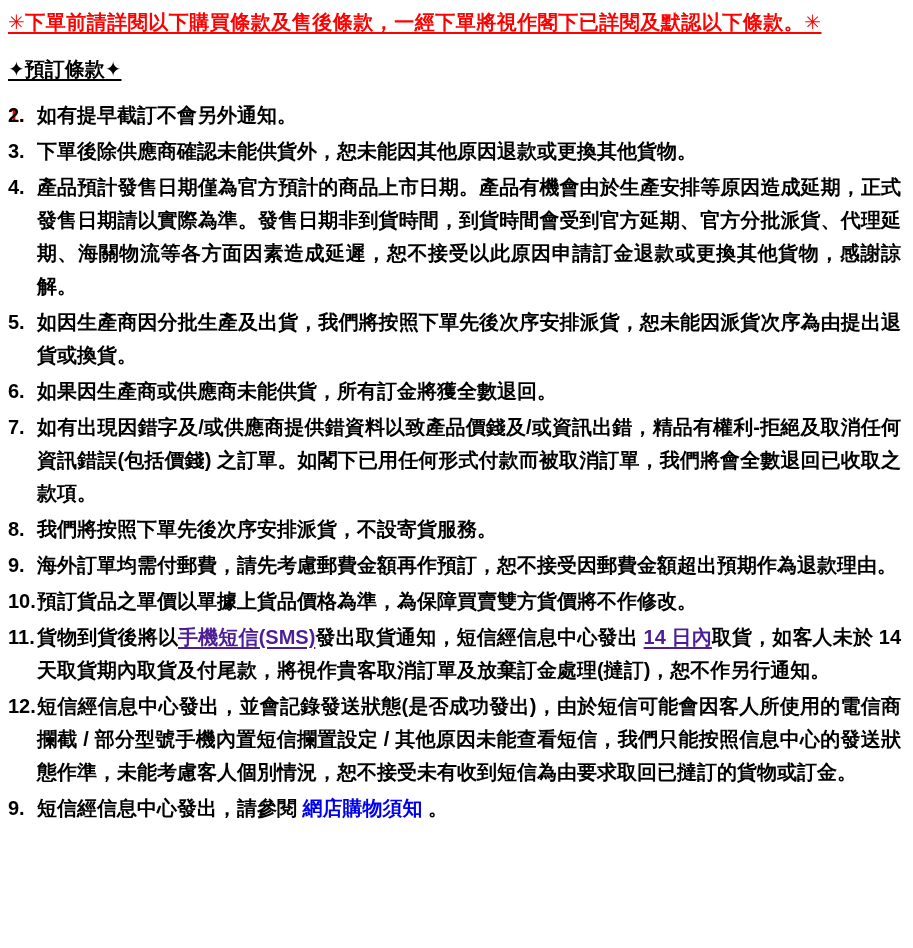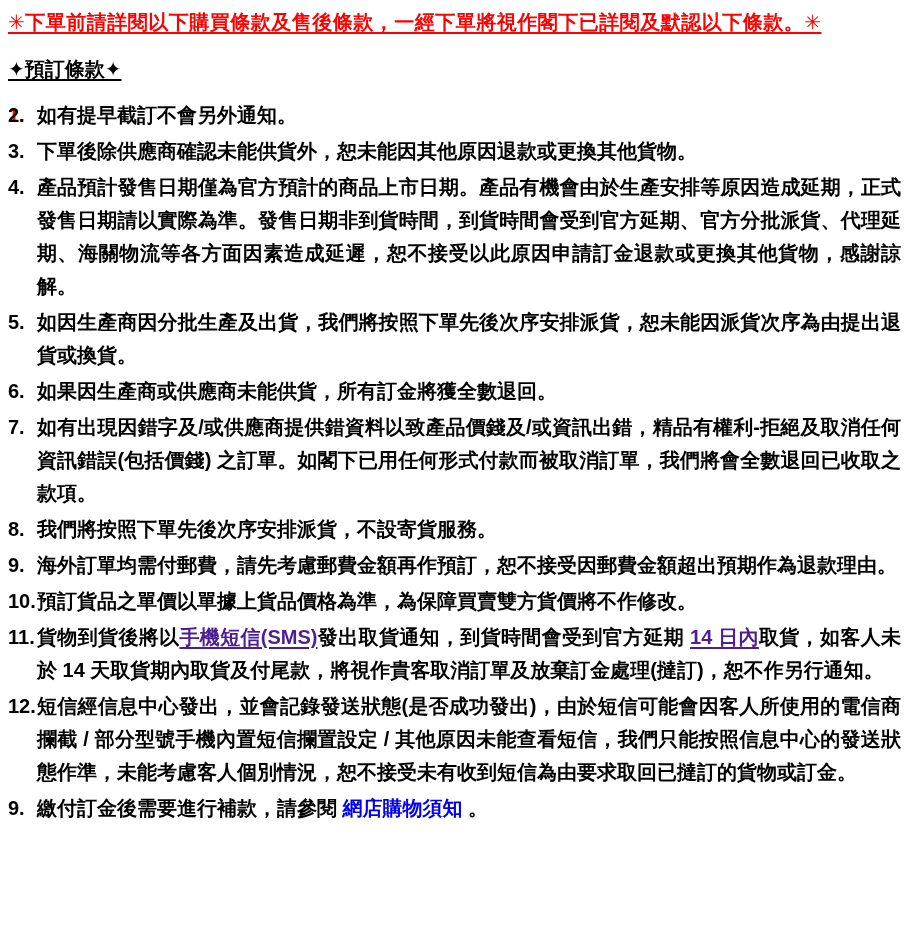--- a/index.html
+++ b/index.html
@@ -86,17 +86,17 @@
       <li class="term red-item"><span class="num">1.</span></li>
       <li class="term"><span class="num">2.</span><span>如有提早截訂不會另外通知。</span></li>
       <li class="term"><span class="num">3.</span><span>下單後除供應商確認未能供貨外，恕未能因其他原因退款或更換其他貨物。</span></li>
       <li class="term"><span class="num">4.</span><span>產品預計發售日期僅為官方預計的商品上市日期。產品有機會由於生產安排等原因造成延期，正式發售日期請以實際為準。發售日期非到貨時間，到貨時間會受到官方延期、官方分批派貨、代理延期、海關物流等各方面因素造成延遲，恕不接受以此原因申請訂金退款或更換其他貨物，感謝諒解。</span></li>
       <li class="term"><span class="num">5.</span><span>如因生產商因分批生產及出貨，我們將按照下單先後次序安排派貨，恕未能因派貨次序為由提出退貨或換貨。</span></li>
       <li class="term"><span class="num">6.</span><span>如果因生產商或供應商未能供貨，所有訂金將獲全數退回。</span></li>
       <li class="term"><span class="num">7.</span><span>如有出現因錯字及/或供應商提供錯資料以致產品價錢及/或資訊出錯，精品有權利-拒絕及取消任何資訊錯誤(包括價錢) 之訂單。如閣下已用任何形式付款而被取消訂單，我們將會全數退回已收取之款項。</span></li>
       <li class="term"><span class="num">8.</span><span>我們將按照下單先後次序安排派貨，不設寄貨服務。</span></li>
       <li class="term"><span class="num">9.</span><span>海外訂單均需付郵費，請先考慮郵費金額再作預訂，恕不接受因郵費金額超出預期作為退款理由。</span></li>
       <li class="term"><span class="num">10.</span><span>預訂貨品之單價以單據上貨品價格為準，為保障買賣雙方貨價將不作修改。</span></li>
-      <li class="term"><span class="num">11.</span><span>貨物到貨後將以</span><span class="red-em">手機短信(SMS)</span><span>發出取貨通知，到貨時間會受到官方延期 </span><span class="red-em">14 日內</span><span>取貨，如客人未於 14 天取貨期內取貨及付尾款，將視作貴客取消訂單及放棄訂金處理(撻訂)，恕不作另行通知。</span></li>
+      <li class="term"><span class="num">11.</span><span>貨物到貨後將以</span><span class="red-em">手機短信(SMS)</span><span>發出取貨通知，短信經信息中心發出 </span><span class="red-em">14 日內</span><span>取貨，如客人未於 14 天取貨期內取貨及付尾款，將視作貴客取消訂單及放棄訂金處理(撻訂)，恕不作另行通知。</span></li>
       <li class="term"><span class="num">12.</span><span>短信經信息中心發出，並會記錄發送狀態(是否成功發出)，由於短信可能會因客人所使用的電信商攔截 / 部分型號手機內置短信攔置設定 / 其他原因未能查看短信，我們只能按照信息中心的發送狀態作準，未能考慮客人個別情況，恕不接受未有收到短信為由要求取回已撻訂的貨物或訂金。</span></li>
-      <li class="term"><span class="num">9.</span><span>繳付訂金後需要進行補款，請參閱 </span><a class="doc-link">網店購物須知</a><span> 。</span></li>
+      <li class="term"><span class="num">9.</span><span>短信經信息中心發出，請參閱 </span><a class="doc-link">網店購物須知</a><span> 。</span></li>
     </ol>
 </div>
 
 </body></html>

